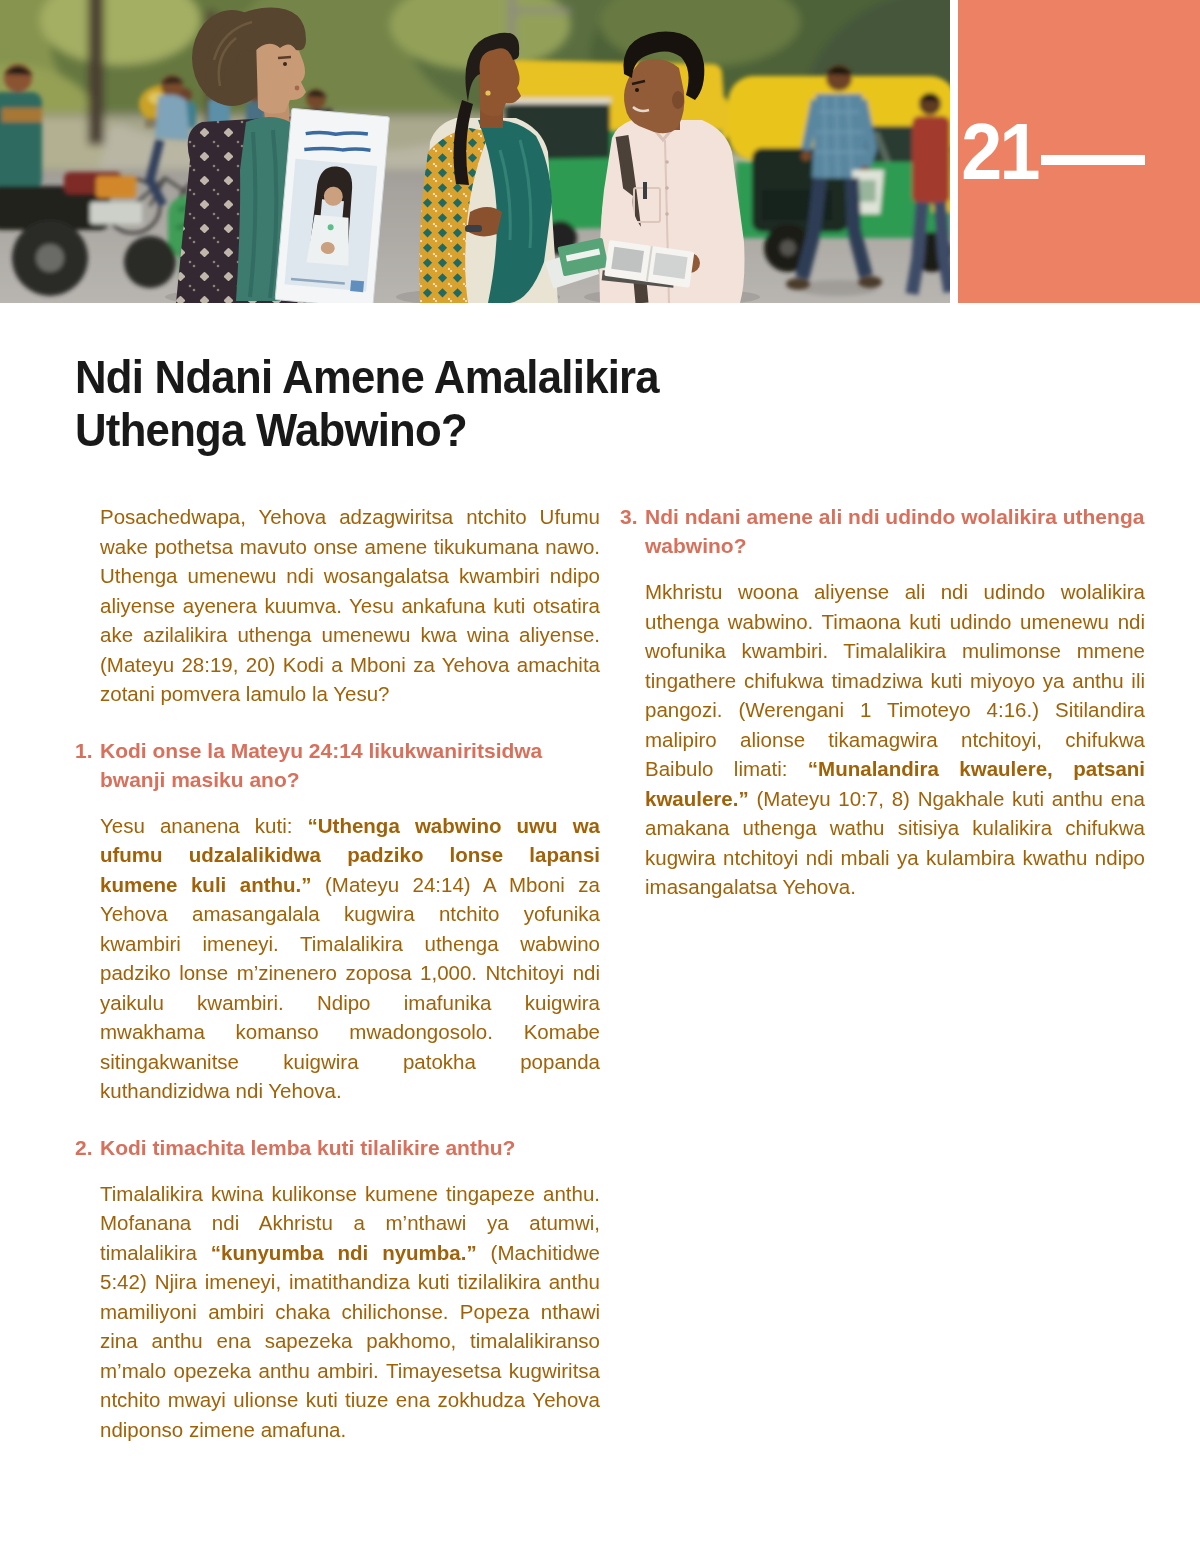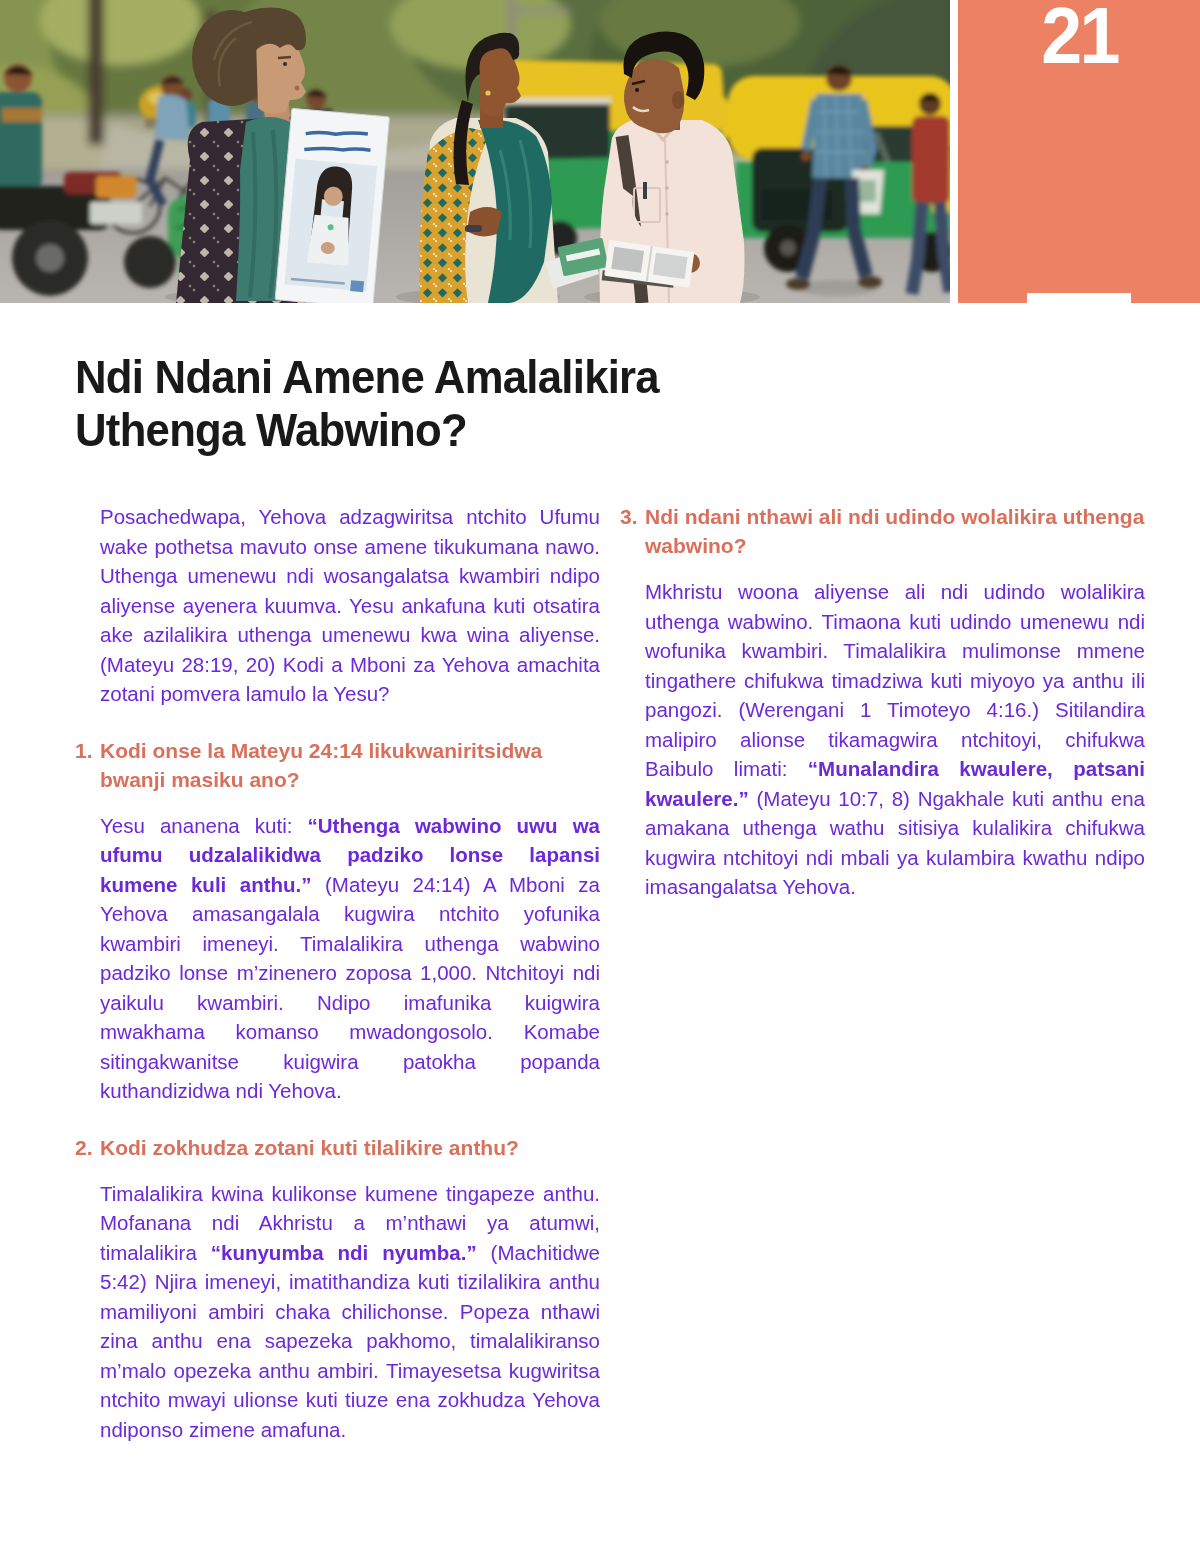--- a/index.html
+++ b/index.html
@@ -8,38 +8,38 @@
     position:relative; overflow:hidden;
     font-family:"Liberation Sans", sans-serif;
     -webkit-font-smoothing:antialiased;
   }
   
   .hero { display:flex; height:303px; }
   .hero-photo { width:950px; height:303px; overflow:hidden; background:#b2b9a5; flex:none; }
   .hero-gap { width:8px; flex:none; background:#ffffff; }
   .badge {
     flex:1; background:#ED8164;
-    display:flex; flex-direction:column; align-items:center; justify-content:space-between;
+    display:flex; align-items:center; justify-content:flex-start;
   }
   .badge-number {
     color:#ffffff; font-weight:700; font-size:80px; line-height:0.9;
     letter-spacing:-3px; transform:scaleX(0.92);
   }
   .badge-bar { width:104px; height:10px; background:#ffffff; margin-top:16px; }
   
   .title {
     margin:47px 0 0 75px; color:#191919; font-weight:700;
     font-size:47px; line-height:1.13; letter-spacing:-0.8px;
     transform:scaleX(0.93); transform-origin:left top; width:1100px;
   }
   
   .cols { display:flex; gap:20px; margin:46px 75px 0 75px; }
   .col { width:525px; flex:none; }
   .body-text {
-    font-size:20.5px; line-height:29.5px; color:#6d28d9;
+    font-size:20.5px; line-height:29.5px; color:#a16207;
     text-align:justify; margin:0 0 0 25px;
   }
   .q { margin-top:27px; }
   .col > .q:first-child { margin-top:0; }
   .q-head {
     display:flex; color:#D8705B; font-weight:700;
     font-size:21px; line-height:29px; text-align:left;
   }
   .q-num { width:25px; flex:none; }
   .q-body { margin-top:17px; }
@@ -312,30 +312,30 @@
         <div class="q-head">
           <span class="q-num">1.</span>
           <span>Kodi onse la Mateyu 24:14 likukwaniritsidwa bwanji masiku ano?</span>
         </div>
         <p class="body-text q-body"><span>Yesu ananena kuti: </span><span class="b">“Uthenga wabwino uwu wa ufumu udzalalikidwa padziko lonse lapansi kumene kuli anthu.”</span><span> (Mateyu 24:14) A Mboni za Yehova amasangalala kugwira ntchito yofunika kwambiri imeneyi. Timalalikira uthenga wabwino padziko lonse m’zinenero zoposa 1,000. Ntchitoyi ndi yaikulu kwambiri. Ndipo imafunika kuigwira mwakhama komanso mwadongosolo. Komabe sitingakwanitse kuigwira patokha popanda kuthandizidwa ndi Yehova.</span></p>
       </div>
 
       <div class="q">
         <div class="q-head">
           <span class="q-num">2.</span>
-          <span>Kodi zokhudza zotani kuti tilalikire anthu?</span>
+          <span>Kodi timachita lemba kuti tilalikire anthu?</span>
         </div>
         <p class="body-text q-body"><span>Timalalikira kwina kulikonse kumene tingapeze anthu. Mofanana ndi Akhristu a m’nthawi ya atumwi, timalalikira </span><span class="b">“kunyumba ndi nyumba.”</span><span> (Machitidwe 5:42) Njira imeneyi, imatithandiza kuti tizilalikira anthu mamiliyoni ambiri chaka chilichonse. Popeza nthawi zina anthu ena sapezeka pakhomo, timalalikiranso m’malo opezeka anthu ambiri. Timayesetsa kugwiritsa ntchito mwayi ulionse kuti tiuze ena zokhudza Yehova ndiponso zimene amafuna.</span></p>
       </div>
     </div>
 
     <div class="col">
       <div class="q">
         <div class="q-head">
           <span class="q-num">3.</span>
-          <span>Ndi ndani nthawi ali ndi udindo wolalikira uthenga wabwino?</span>
+          <span>Ndi ndani amene ali ndi udindo wolalikira uthenga wabwino?</span>
         </div>
         <p class="body-text q-body"><span>Mkhristu woona aliyense ali ndi udindo wolalikira uthenga wabwino. Timaona kuti udindo umenewu ndi wofunika kwambiri. Timalalikira mulimonse mmene tingathere chifukwa timadziwa kuti miyoyo ya anthu ili pangozi. (Werengani 1 Timoteyo 4:16.) Sitilandira malipiro alionse tikamagwira ntchitoyi, chifukwa Baibulo limati: </span><span class="b">“Munalandira kwaulere, patsani kwaulere.”</span><span> (Mateyu 10:7, 8) Ngakhale kuti anthu ena amakana uthenga wathu sitisiya kulalikira chifukwa kugwira ntchitoyi ndi mbali ya kulambira kwathu ndipo imasangalatsa Yehova.</span></p>
       </div>
     </div>
 
   </div>
 </div>
 
 </body></html>

